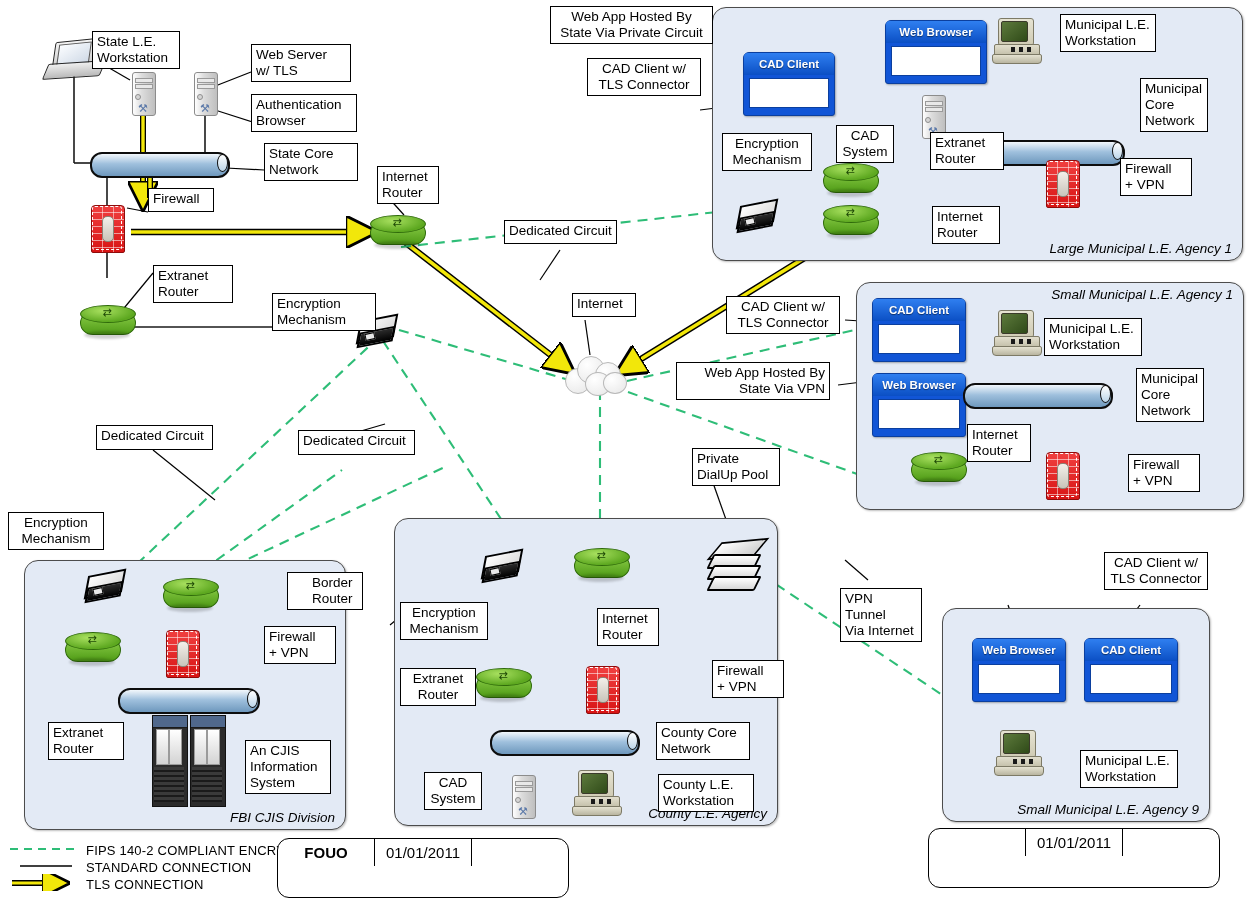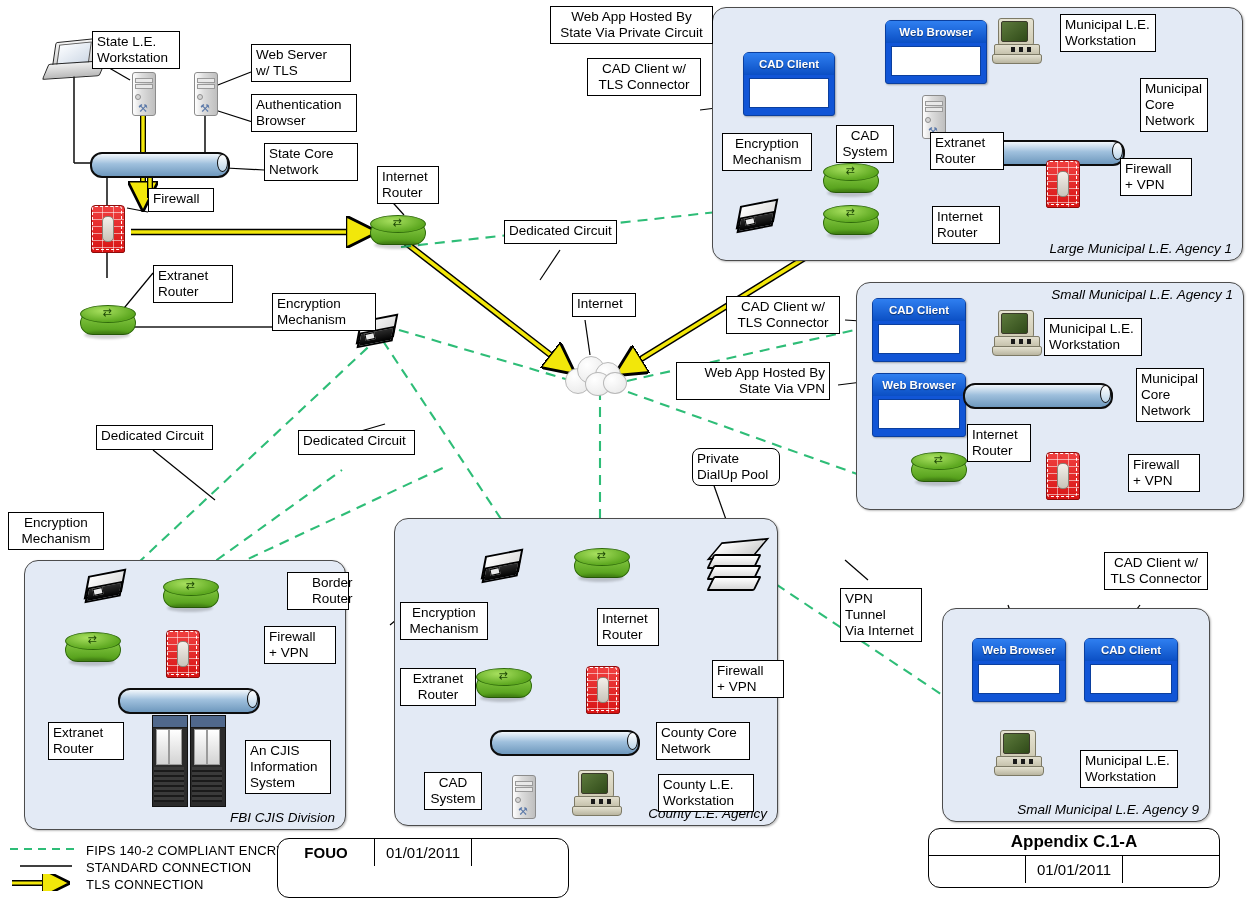--- a/index.html
+++ b/index.html
@@ -778,31 +778,31 @@
   <div class="lbl" style="left:1136px;top:368px;width:68px;">Municipal
 Core
 Network</div>
   <div class="lbl" style="left:967px;top:424px;width:64px;">Internet
 Router</div>
   <div class="lbl" style="left:1128px;top:454px;width:72px;">Firewall
 + VPN</div>
 
   <div class="lbl c" style="left:8px;top:512px;width:96px;">Encryption
 Mechanism</div>
-  <div class="lbl" style="left:287px;top:572px;width:62px;padding-left:24px;">Border
+  <div class="lbl" style="left:287px;top:572px;width:76px;padding-left:24px;">Border
 Router</div>
   <div class="lbl" style="left:264px;top:626px;width:72px;">Firewall
 + VPN</div>
   <div class="lbl" style="left:48px;top:722px;width:76px;">Extranet
 Router</div>
   <div class="lbl" style="left:245px;top:740px;width:86px;">An CJIS
 Information
 System</div>
 
-  <div class="lbl" style="left:692px;top:448px;width:88px;border-radius:8px;">Private
+  <div class="lbl" style="left:692px;top:448px;width:88px;">Private
 DialUp Pool</div>
   <div class="lbl c" style="left:400px;top:602px;width:88px;">Encryption
 Mechanism</div>
   <div class="lbl" style="left:597px;top:608px;width:62px;">Internet
 Router</div>
   <div class="lbl c" style="left:400px;top:668px;width:76px;">Extranet
 Router</div>
   <div class="lbl" style="left:712px;top:660px;width:72px;">Firewall
 + VPN</div>
   <div class="lbl" style="left:656px;top:722px;width:94px;">County Core
@@ -854,21 +854,20 @@
 
   <div class="titleblock" style="left:277px;top:838px;width:290px;height:58px;">
     <div class="tbrow">
       <div class="tbcell bold">FOUO</div>
       <div class="tbcell">01/01/2011</div>
       <div class="tbcell"></div>
     </div>
   </div>
 
   <div class="titleblock" style="left:928px;top:828px;width:290px;height:58px;">
-    <div class="tbtitle">Appendix C.1-A</div>
     <div class="tbrow">
       <div class="tbcell"></div>
       <div class="tbcell">01/01/2011</div>
       <div class="tbcell"></div>
     </div>
   </div>
 
 </div>
 
 </body></html>

